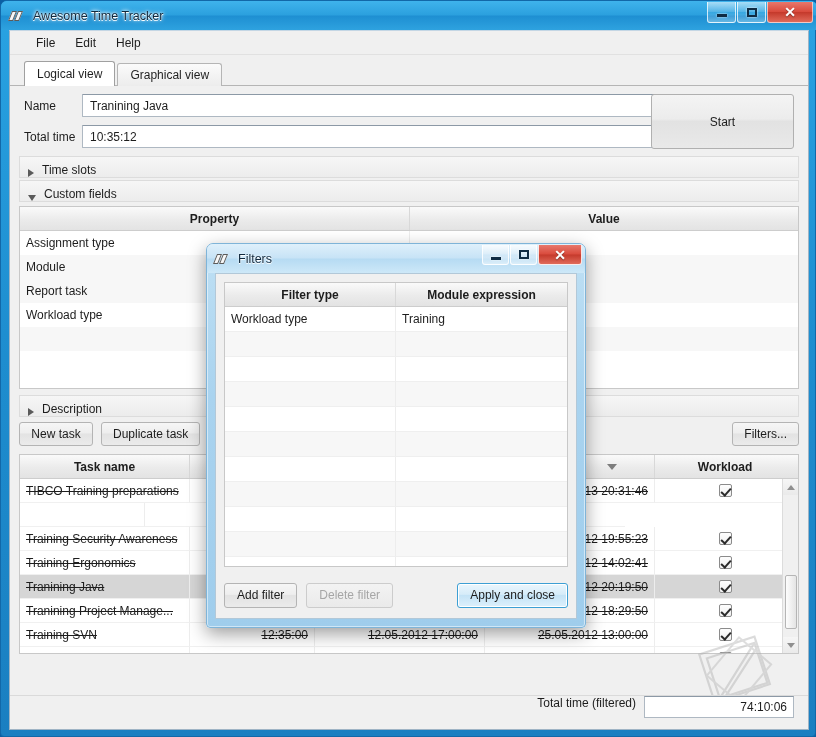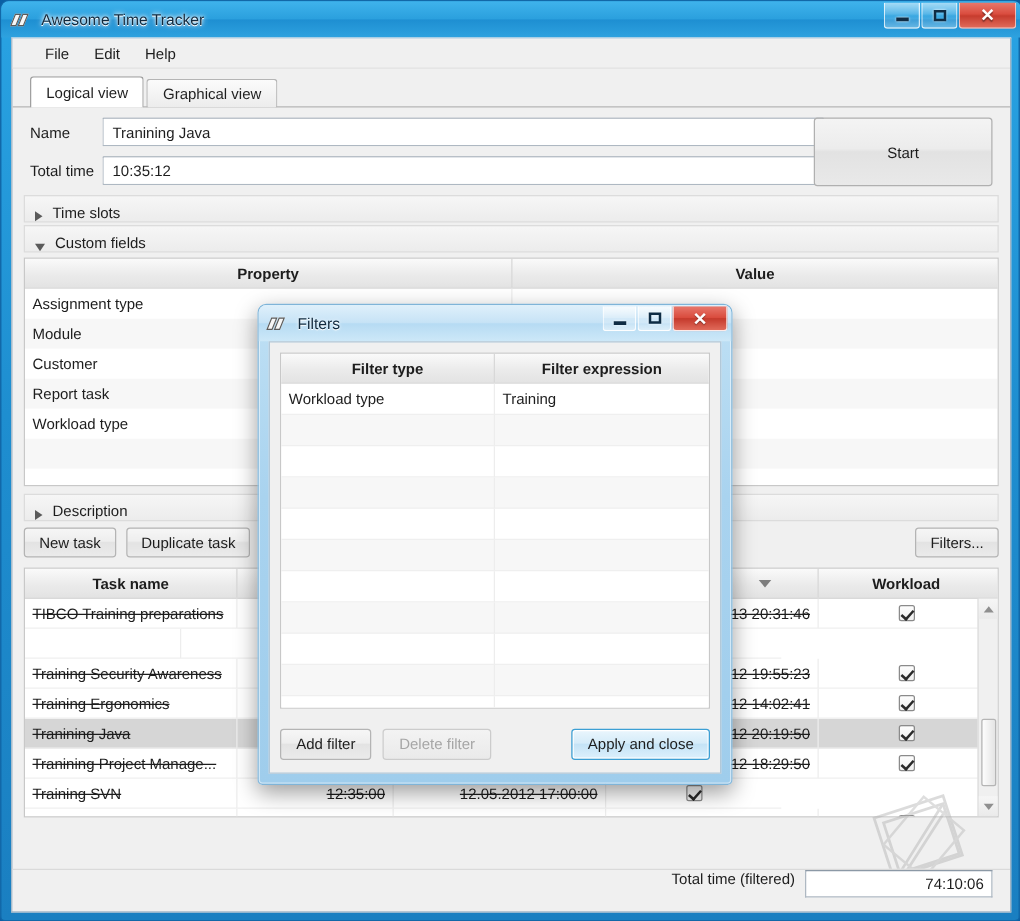--- a/index.html
+++ b/index.html
@@ -549,24 +549,20 @@
         <div class="gh gh-val">Value</div>
       </div>
       <div class="grid-row odd">
         <div class="gc gc-prop">Assignment type</div>
         <div class="gc gc-val"></div>
       </div>
       <div class="grid-row even">
         <div class="gc gc-prop">Module</div>
         <div class="gc gc-val"></div>
       </div>
-      <div class="grid-row odd">
-        <div class="gc gc-prop">Customer</div>
-        <div class="gc gc-val"></div>
-      </div>
       <div class="grid-row even">
         <div class="gc gc-prop">Report task</div>
         <div class="gc gc-val"></div>
       </div>
       <div class="grid-row odd">
         <div class="gc gc-prop">Workload type</div>
         <div class="gc gc-val"></div>
       </div>
       <div class="grid-row even">
         <div class="gc gc-prop"></div>
@@ -651,20 +647,21 @@
         <div class="tc w-start num">21.06.2012 18:00:00</div>
         <div class="tc w-end num">21.06.2012 18:29:50</div>
         <div class="tc w-done center">
             <span class="chk"></span>
           </div>
       </div>
       <div class="task-row">
         <div class="tc w-name">Training SVN</div>
         <div class="tc w-total num">12:35:00</div>
         <div class="tc w-start num">12.05.2012 17:00:00</div>
+        <div class="tc w-end num">25.05.2012 13:00:00</div>
         <div class="tc w-done center">
             <span class="chk"></span>
           </div>
       </div>
       <div class="task-row">
         <div class="tc w-name">Training SBC refresher</div>
         <div class="tc w-total num">1:00:00</div>
         <div class="tc w-start num">23.03.2012 17:30:00</div>
         <div class="tc w-end num">23.03.2012 18:30:00</div>
         <div class="tc w-done center">
@@ -717,21 +714,21 @@
           <div class="fd-cap close">
             <span class="glyph-close">✕</span>
           </div>
         </div>
       </div>
 
       <div id="fd-body">
         <div id="fd-grid">
           <div id="fd-head">
             <div class="gh fw-type">Filter type</div>
-            <div class="gh fw-expr">Filter expression</div>
+            <div class="gh fw-expr">Module expression</div>
           </div>
           <div class="fd-row odd">
             <div class="fc c1">Workload type</div>
             <div class="fc c2">Training</div>
           </div>
           <div class="fd-row even">
             <div class="fc c1"></div>
             <div class="fc c2"></div>
           </div>
           <div class="fd-row odd">

